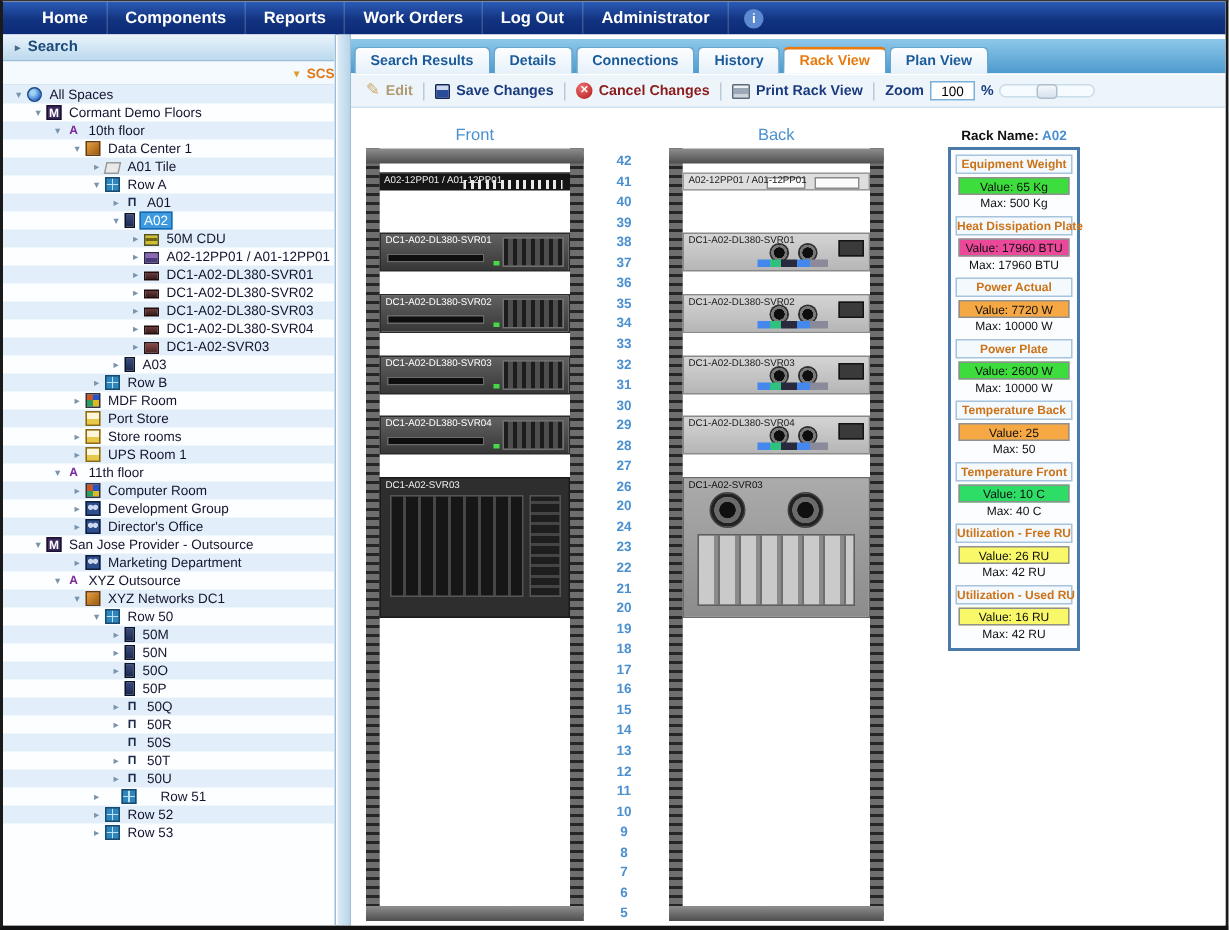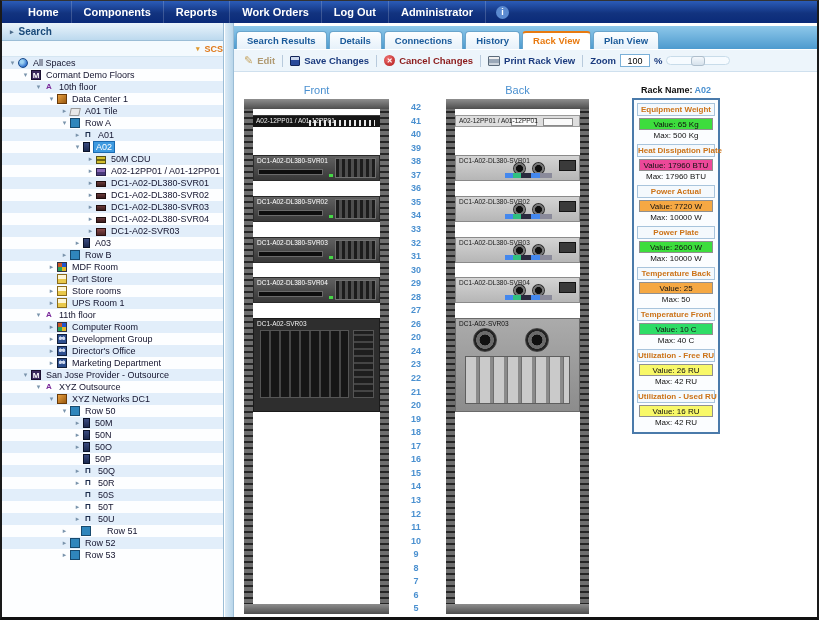--- a/index.html
+++ b/index.html
@@ -298,29 +298,29 @@
         <div class="trow" style="padding-left: 45px;">
           <span class="arr">▸</span>
           <i class="ti ti-group"></i>
           <span class="lbl">Development Group</span>
         </div>
         <div class="trow" style="padding-left: 45px;">
           <span class="arr">▸</span>
           <i class="ti ti-group"></i>
           <span class="lbl">Director's Office</span>
         </div>
+        <div class="trow" style="padding-left: 19px;">
+          <span class="arr">▾</span>
+          <i class="ti ti-org" data-letter="M"></i>
+          <span class="lbl">San Jose Provider - Outsource</span>
+        </div>
         <div class="trow" style="padding-left: 45px;">
           <span class="arr">▸</span>
           <i class="ti ti-group"></i>
           <span class="lbl">Marketing Department</span>
-        </div>
-        <div class="trow" style="padding-left: 19px;">
-          <span class="arr">▾</span>
-          <i class="ti ti-org" data-letter="M"></i>
-          <span class="lbl">San Jose Provider - Outsource</span>
         </div>
         <div class="trow" style="padding-left: 32px;">
           <span class="arr">▾</span>
           <i class="ti ti-floor" data-letter="A"></i>
           <span class="lbl">XYZ Outsource</span>
         </div>
         <div class="trow" style="padding-left: 45px;">
           <span class="arr">▾</span>
           <i class="ti ti-datacenter"></i>
           <span class="lbl">XYZ Networks DC1</span>

